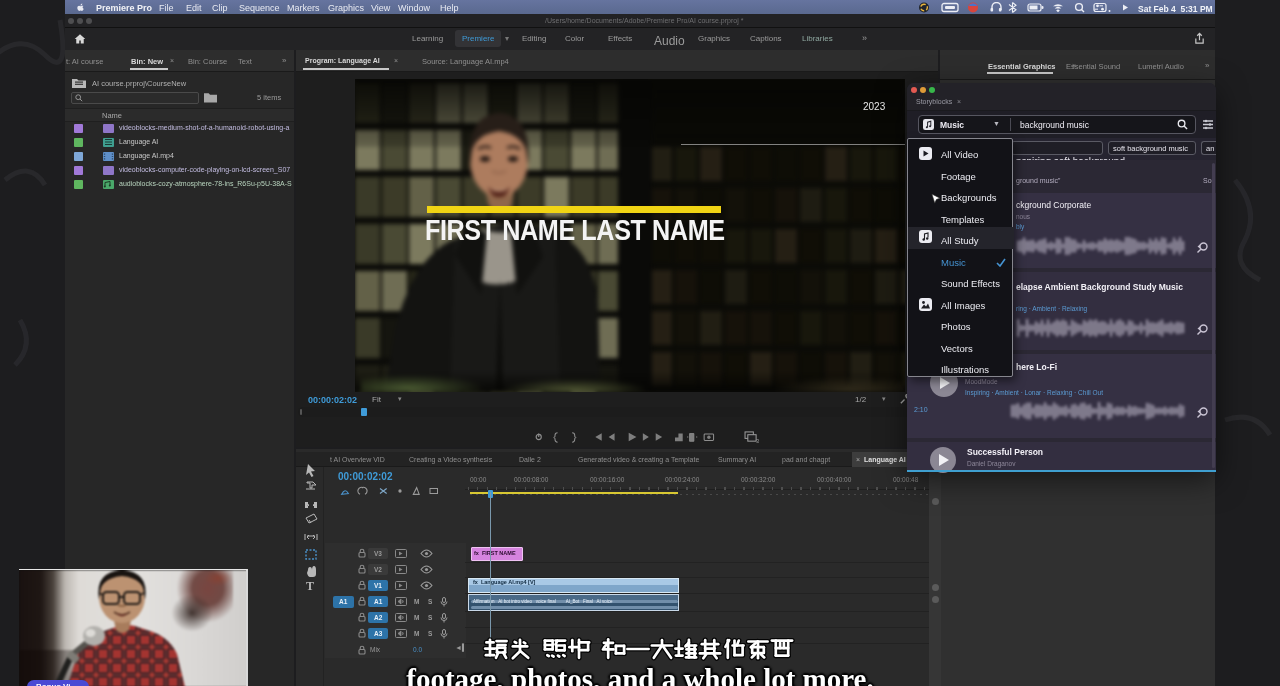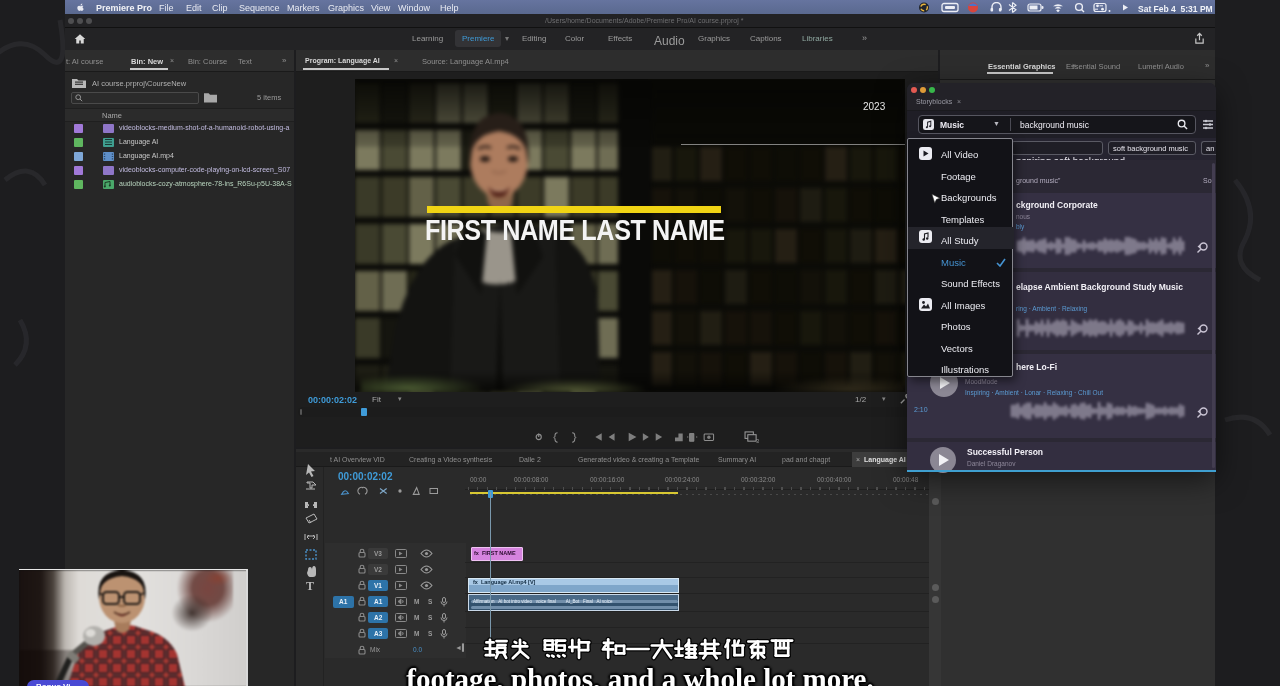--- a/index.html
+++ b/index.html
@@ -599,21 +599,21 @@
   <div class="ab" style="left:201px;top:58px;width:88px;height:14px;border:1px solid #5a5a64;border-radius:3px;background:#1f1e26"></div>
   <div class="tx" style="left:206px;top:61px;font-size:7.5px;color:#e4e2ea">soft background music</div>
   <div class="ab" style="left:294px;top:58px;width:15px;height:14px;border:1px solid #5a5a64;border-radius:3px 0 0 3px;background:#1f1e26;border-right:none"></div>
   <div class="tx" style="left:299px;top:61px;font-size:7.5px;color:#e4e2ea">an</div>
 
   <div class="ab" style="left:0;top:77px;width:309px;height:310px;background:#2b2834"></div>
   <div class="tx" style="left:109px;top:94px;font-size:7px;color:#b4aec0">ground music”</div>
   <div class="tx" style="left:296px;top:94px;font-size:7px;color:#b4aec0">Sor</div>
 
   <div class="ab" style="left:0;top:110px;width:309px;height:75px;background:#353043"></div>
-  <div class="tx" style="left:109px;top:117px;font-size:8.5px;color:#f2f0f6;font-weight:bold">ckground Corporate</div>
+  <div class="tx" style="left:109px;top:117px;font-size:8.5px;color:#f2f0f6;font-weight:normal">ckground Corporate</div>
   <div class="tx" style="left:109px;top:130px;font-size:6.5px;color:#8d8799">nous</div>
   <div class="tx" style="left:109px;top:140px;font-size:6.5px;color:#5b9bd3">bly</div>
   <div class="ab" style="left:109px;top:154px;width:170px;height:18px"><svg width="170" height="18" style="filter:blur(1.4px);opacity:.8">
         <g fill="#b8b2c4">
           <rect x="1" y="3.7" width="2.1" height="10.6"></rect>
           <rect x="4" y="3.0" width="2.1" height="12.1"></rect>
           <rect x="7" y="0.5" width="2.1" height="17.0"></rect>
           <rect x="10" y="3.6" width="2.1" height="10.8"></rect>
           <rect x="13" y="3.3" width="2.1" height="11.4"></rect>
           <rect x="16" y="2.8" width="2.1" height="12.4"></rect>

